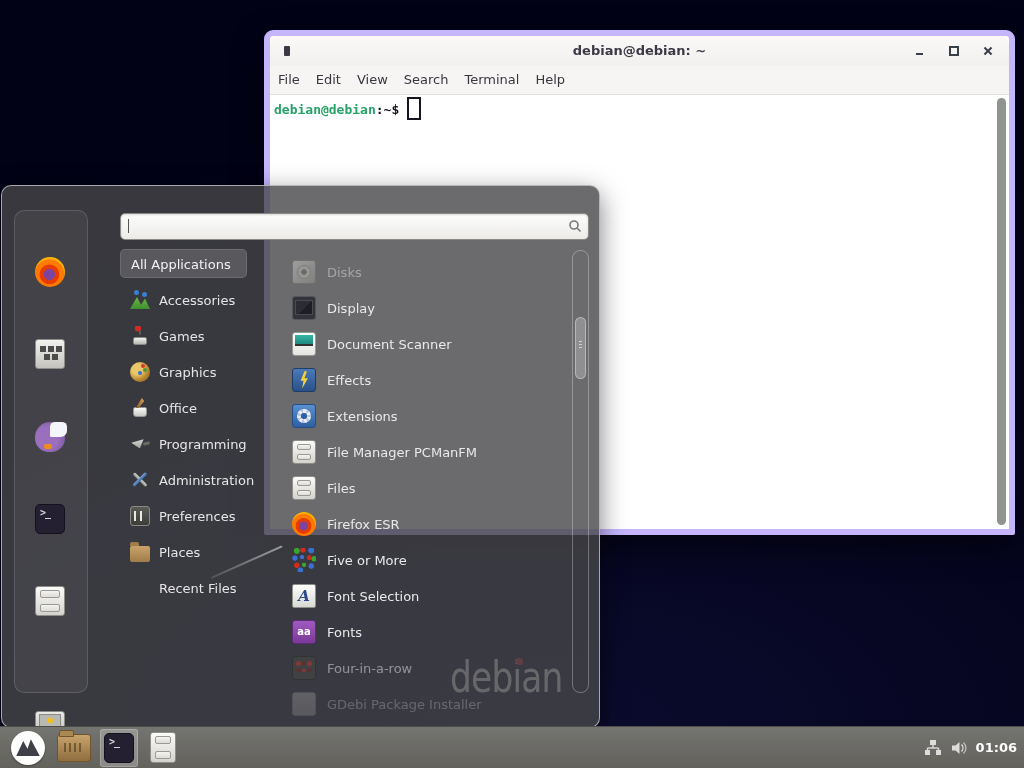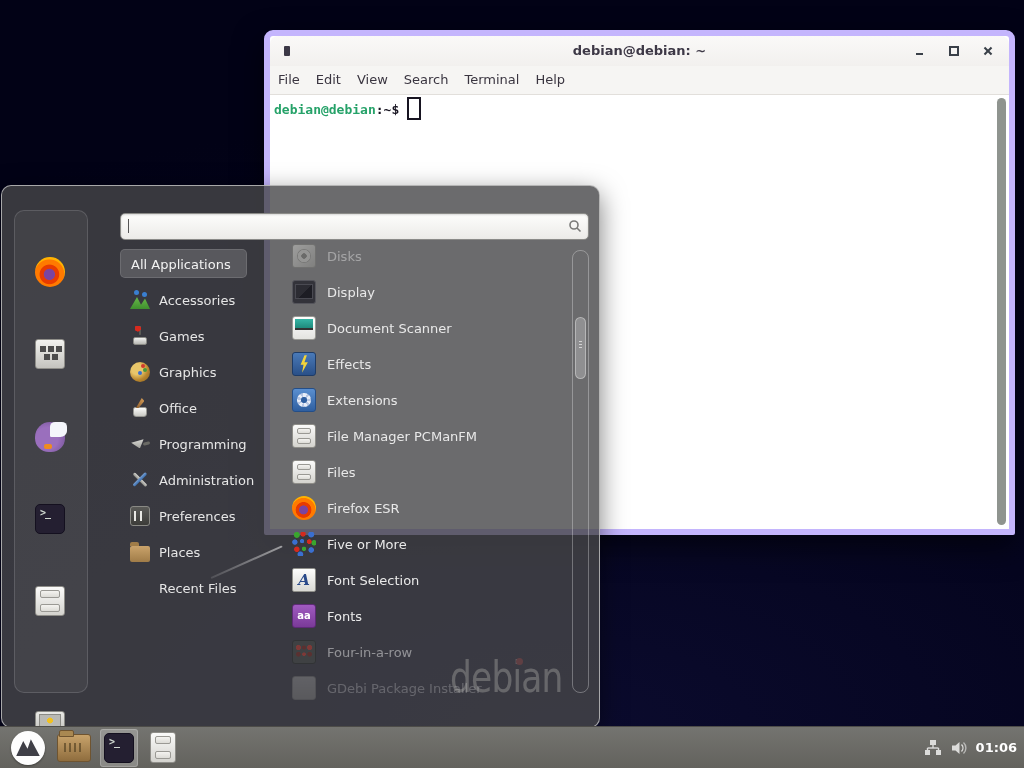--- a/index.html
+++ b/index.html
@@ -58,21 +58,21 @@
 
   .allapps-btn{position:absolute;left:118px;top:63px;width:127px;height:29px;border-radius:5px;
     background:rgba(255,255,255,.16);border:1px solid rgba(255,255,255,.12);
     font-size:13px;color:#f2f2f2;line-height:29px;padding-left:10px;box-sizing:border-box;}
 
   .cat-list{position:absolute;left:118px;top:96px;width:160px;}
   .cat-row{height:36px;display:flex;align-items:center;gap:9px;padding-left:10px;}
   .cat-row span.lbl{font-size:13px;color:#e6e6e6;white-space:nowrap;}
   .cat-spacer{width:20px;height:20px;flex:none;}
 
-  .app-list{position:absolute;left:282px;top:52px;width:288px;}
+  .app-list{position:absolute;left:282px;top:68px;width:288px;}
   .app-row{height:36px;display:flex;align-items:center;gap:11px;padding-left:8px;}
   .app-row span.lbl{font-size:13px;color:#e9e9e9;white-space:nowrap;}
   .dim1{opacity:.45;} .dim2{opacity:.5;} .dim3{opacity:.25;}
 
   .menu-scrollbar{position:absolute;left:570px;top:64px;width:15px;height:441px;
     border:1px solid rgba(255,255,255,.3);border-radius:8px;}
   .menu-thumb{position:absolute;left:2px;right:2px;top:66px;height:60px;border-radius:6px;
     background:rgba(220,220,220,.32);border:1px solid rgba(255,255,255,.35);}
   .menu-thumb i{position:absolute;left:3px;right:3px;top:26px;height:1px;background:rgba(255,255,255,.6);
     box-shadow:0 3px 0 rgba(255,255,255,.6),0 -3px 0 rgba(255,255,255,.6);}

